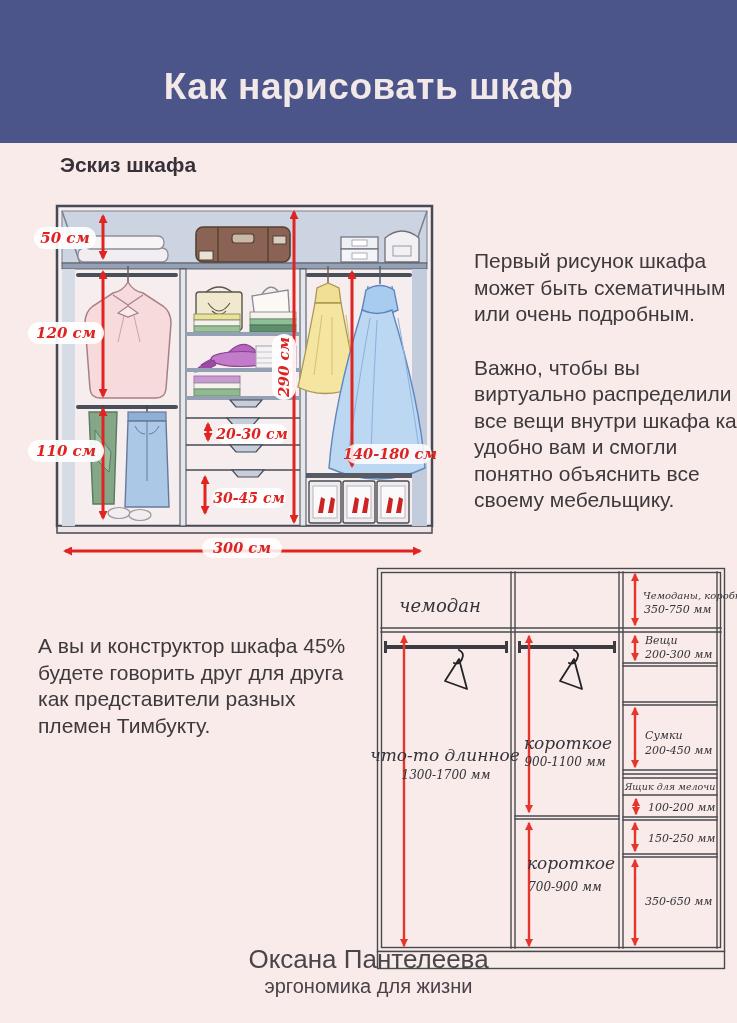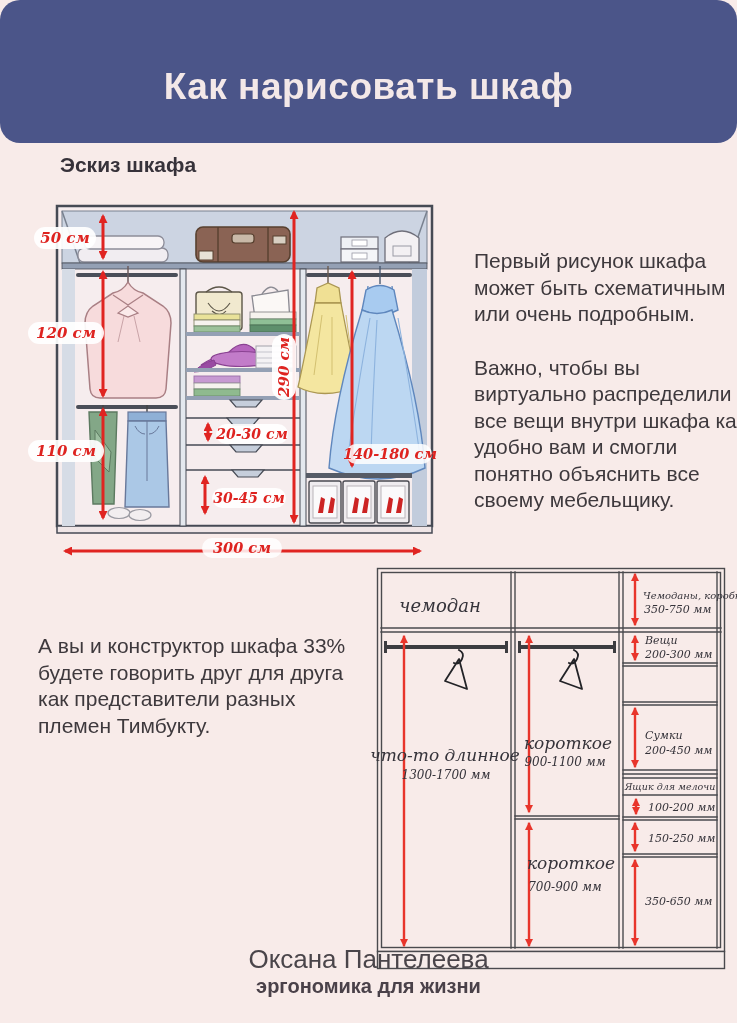--- a/index.html
+++ b/index.html
@@ -1,30 +1,30 @@
 <!DOCTYPE html>
 <html><head>
 <meta charset="utf-8">
 <style>
   html,body{margin:0;padding:0;}
   .page{position:relative;width:737px;height:1023px;background:#f8ebe9;overflow:hidden;
         font-family:"Liberation Sans",sans-serif;}
   .header{position:absolute;left:0;top:0;width:737px;height:143px;background:#4b5589;
-          display:flex;align-items:center;justify-content:center;padding-top:0;box-sizing:border-box;border-radius:20px;}
+          display:flex;align-items:center;justify-content:center;padding-top:0;box-sizing:border-box;}
   .header h1{margin:0;padding-top:30px;font-size:37px;font-weight:700;color:#f3e8e8;letter-spacing:.5px;}
   .section-title{position:absolute;left:60px;top:153px;font-size:21px;font-weight:700;color:#37323a;}
   .para-block{position:absolute;color:#3e393d;font-size:21px;line-height:26.5px;}
   .para-right{left:474px;top:248px;width:278px;}
   .para-left{left:38px;top:596px;width:334px;}
   .para-block .p2{margin-top:27px;}
   .para-left .p2{margin-top:37px;}
   .footer-author{position:absolute;left:0;top:944px;width:737px;text-align:center;
                  font-size:26px;color:#4a454a;z-index:5;}
   .footer-tagline{position:absolute;left:0;top:975px;width:737px;text-align:center;
-                  font-size:20px;font-weight:700;color:#4a4149;z-index:5;}
+                  font-size:20px;font-weight:400;color:#4a4149;z-index:5;}
   svg{position:absolute;left:0;top:0;z-index:2;}
   .hand{font-family:"DejaVu Serif",serif;font-style:italic;fill:#35333a;}
   .redhand{font-family:"DejaVu Serif",serif;font-style:italic;font-weight:700;fill:#de2320;}
 </style>
 </head>
 <body>
 
 <div class="page">
 
   <div class="header">
@@ -32,21 +32,21 @@
   </div>
 
   <div class="section-title">Эскиз шкафа</div>
 
   <div class="para-block para-right">
     <div class="p1">Первый рисунок шкафа может быть схематичным или очень подробным.</div>
     <div class="p2">Важно, чтобы вы виртуально распределили все вещи внутри шкафа как удобно вам и смогли понятно объяснить все своему мебельщику.</div>
   </div>
 
   <div class="para-block para-left">
-    <div class="p2">А вы и конструктор шкафа 33% будете говорить друг для друга как представители разных племен Тимбукту.</div>
+    <div class="p2">А вы и конструктор шкафа 45% будете говорить друг для друга как представители разных племен Тимбукту.</div>
   </div>
 
   <div class="footer-author">Оксана Пантелеева</div>
   <div class="footer-tagline">эргономика для жизни</div>
 
   <svg width="737" height="1023" viewBox="0 0 737 1023">
     <defs>
       <marker id="ra" orient="auto-start-reverse" markerWidth="10" markerHeight="9" refX="7" refY="4.5" markerUnits="userSpaceOnUse">
         <path d="M0,0 L9,4.5 L0,9 Z" fill="#e02421"></path>
       </marker>

